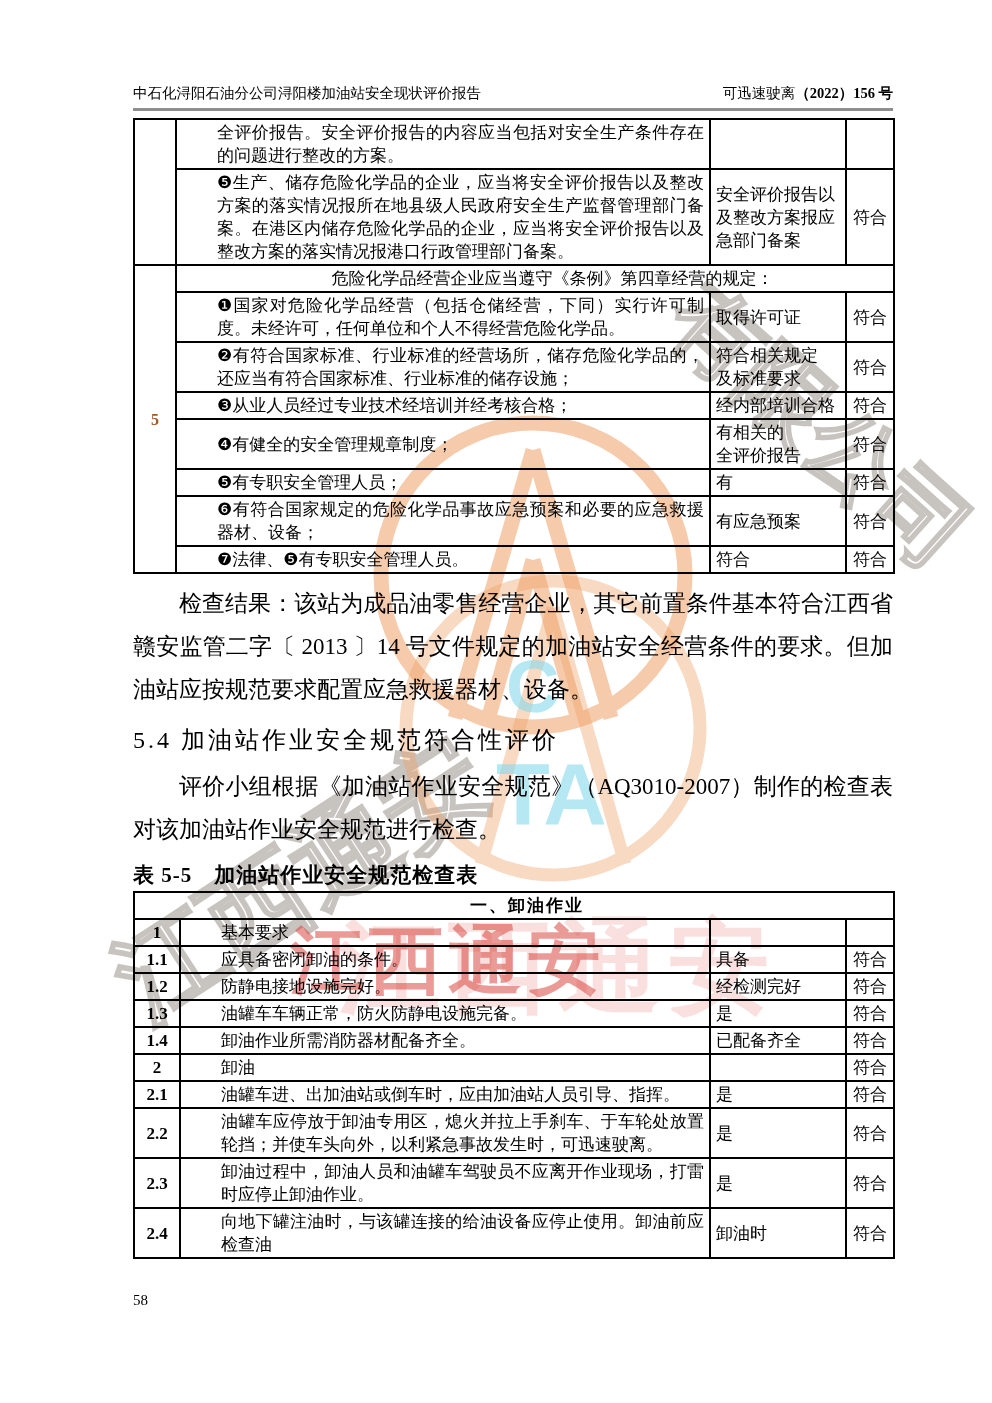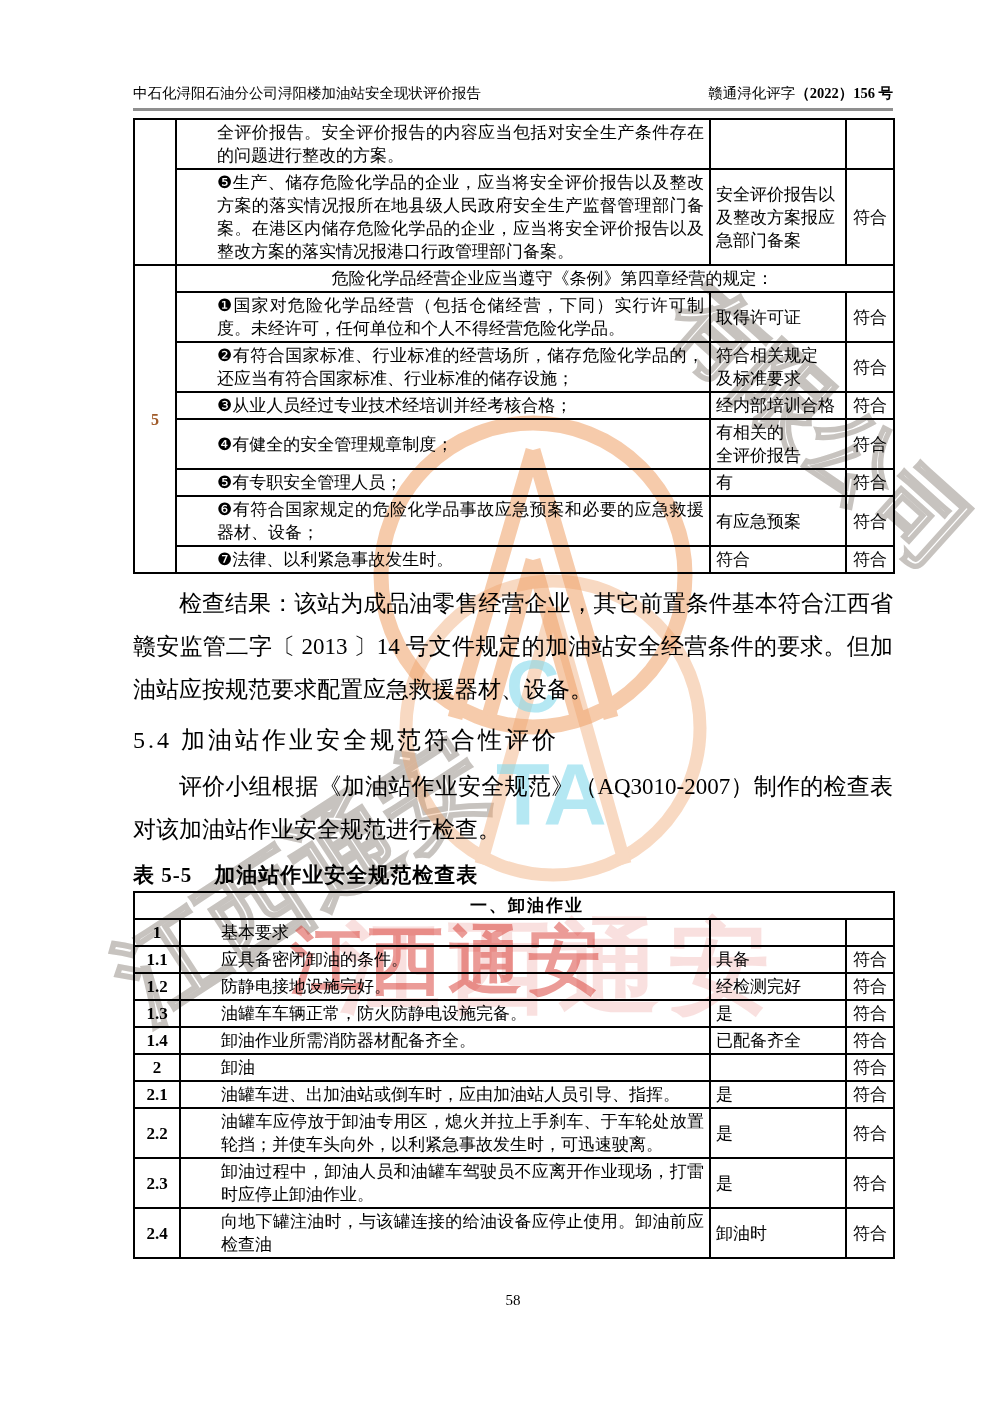--- a/index.html
+++ b/index.html
@@ -18,21 +18,21 @@
   td.item5{color:#a05a28;font-size:16px;}
   td.cnt{text-align:justify;padding-left:40px;}
   td.rec{text-align:left;white-space:pre-line;}
   td.con{text-align:center;}
   td.ghead{text-align:center;font-weight:bold;letter-spacing:2px;padding-left:31px;}
   tr.chead td{font-weight:bold;}
   td.center{text-align:center;}
   .para{font-size:23px;line-height:43px;text-indent:2em;text-align:justify;margin:8px 0 0 0;}
   .sec-heading{font-size:24px;font-weight:normal;letter-spacing:3px;margin:12px 0 0 0;line-height:34px;}
   .caption{font-size:21px;font-weight:bold;letter-spacing:1px;margin:10px 0 2px 0;}
-  .pagenum{position:absolute;left:0;width:760px;top:1292px;text-align:center;font-size:15px;}
+  .pagenum{position:absolute;left:0;width:760px;top:1292px;font-size:15px;}
 </style>
 </head>
 <body>
 
 <div class="page">
 
   <svg class="wm" width="992" height="1403" viewBox="0 0 992 1403" aria-hidden="true">
     <text transform="translate(662,326) rotate(42)" font-size="92" font-weight="bold" font-family="sans-serif" fill="none" stroke-width="2.5" stroke="#C7C3BF">有限公司</text>
     <text transform="translate(146,1022) rotate(-33)" font-size="104" font-weight="bold" font-family="sans-serif" fill="none" stroke-width="2.5" stroke="#C7C3BF">江西通安</text>
 
@@ -50,21 +50,21 @@
 
     <text x="290" y="986" font-size="74" font-weight="bold" font-family="sans-serif" letter-spacing="5" opacity="0.5" fill="#D83A32">江西通安</text>
     <text x="338" y="1002" font-size="102" font-weight="bold" font-family="sans-serif" letter-spacing="8" opacity="0.15" fill="#D83A32">江西通安</text>
   </svg>
 
   <div class="content">
 
     <div class="hdr">
       <span>中石化浔阳石油分公司浔阳楼加油站安全现状评价报告</span>
       <span>
-        <span>赣通浔化评字</span><span class="bold">（2022）156 号</span>
+        <span>可迅速驶离</span><span class="bold">（2022）156 号</span>
       </span>
     </div>
     <div class="hdr-rule"></div>
 
     <table>
       <colgroup>
           <col style="width:42px">
           <col style="width:534px">
           <col style="width:136px">
           <col style="width:48px">
@@ -113,21 +113,21 @@
           <td class="cnt">❺有专职安全管理人员；</td>
           <td class="rec">有</td>
           <td class="con">符合</td>
         </tr>
         <tr>
           <td class="cnt">❻有符合国家规定的危险化学品事故应急预案和必要的应急救援器材、设备；</td>
           <td class="rec">有应急预案</td>
           <td class="con">符合</td>
         </tr>
         <tr>
-          <td class="cnt">❼法律、以利紧急事故发生时。</td>
+          <td class="cnt">❼法律、❺有专职安全管理人员。</td>
           <td class="rec">符合</td>
           <td class="con">符合</td>
         </tr>
       </tbody>
     </table>
 
     <p class="para">检查结果：该站为成品油零售经营企业，其它前置条件基本符合江西省赣安监管二字〔 2013 〕14 号文件规定的加油站安全经营条件的要求。但加油站应按规范要求配置应急救援器材、设备。</p>
 
     <h2 class="sec-heading">5.4 加油站作业安全规范符合性评价</h2>
     <p class="para">评价小组根据《加油站作业安全规范》（AQ3010-2007）制作的检查表对该加油站作业安全规范进行检查。</p>

